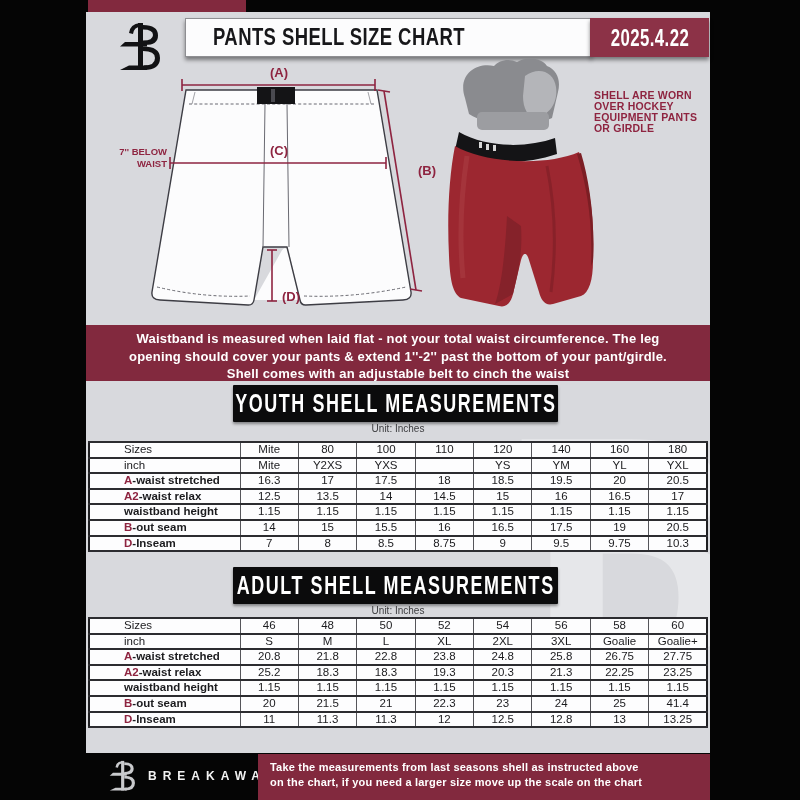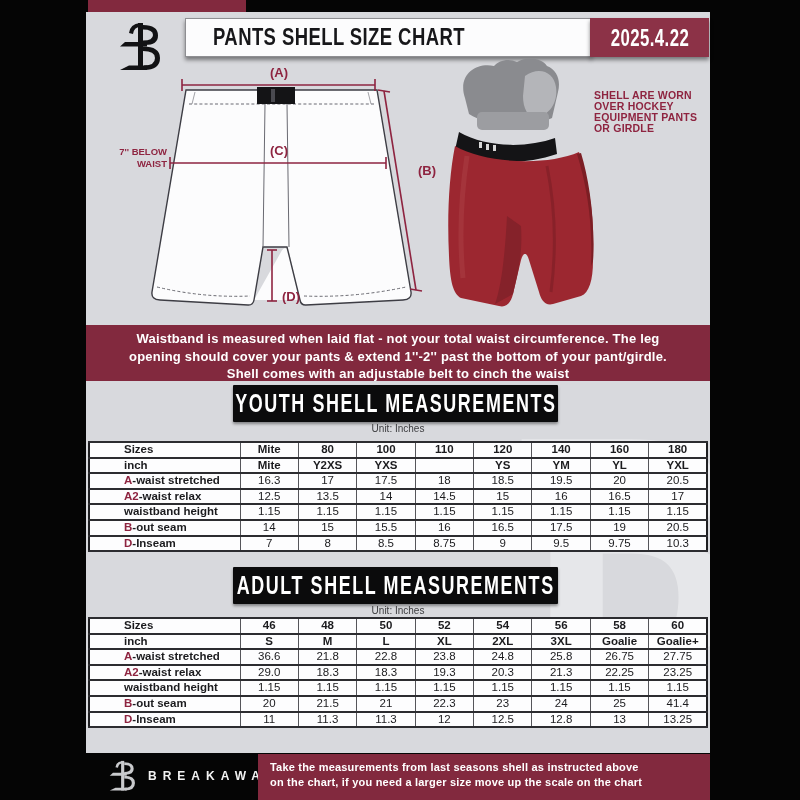--- a/index.html
+++ b/index.html
@@ -27,21 +27,21 @@
   .banner-youth{left:233px;top:385px;}
   .banner-adult{left:233px;top:567px;}
   .unit{left:86px;width:624px;text-align:center;font-size:10px;color:#3b3b3e;}
   .unit-youth{top:423px;}
   .unit-adult{top:605px;}
 
   
   table.meas{border-collapse:collapse;table-layout:fixed;width:618px;background:#fdfdfe;border:2px solid #1f1f22;}
   table.meas td{border-left:1px solid #55555a;border-right:1px solid #55555a;border-top:2px solid #2c2c30;border-bottom:2px solid #2c2c30;height:13.6px;padding:0;font-size:11.5px;color:#1b1b1e;text-align:center;line-height:13.6px;overflow:hidden;white-space:nowrap;}
   table.meas td.lbl{text-align:left;padding-left:34px;font-weight:700;}
-  table.meas tr.hdr td{font-weight:700;margin-top:28px;}
+  table.meas tr.hdr td{font-weight:400;margin-top:28px;}
   table.meas .pfx{color:#8e2440;font-weight:700;}
   .c-label{width:151px;}
   .c-val{width:58.4px;}
   .tbl-youth{left:88px;top:441px;}
   .tbl-adult{left:88px;top:617px;}
 
   
   .photo-note{left:594px;top:90px;width:130px;color:#8e2440;font-size:10.5px;font-weight:700;line-height:11px;letter-spacing:.2px;}
   .photo-note span{display:block;}
 
@@ -279,32 +279,32 @@
         <td>M</td>
         <td>L</td>
         <td>XL</td>
         <td>2XL</td>
         <td>3XL</td>
         <td>Goalie</td>
         <td>Goalie+</td>
       </tr>
       <tr>
         <td class="lbl"><span class="pfx">A</span>-waist stretched</td>
-        <td>36.6</td>
+        <td>20.8</td>
         <td>21.8</td>
         <td>22.8</td>
         <td>23.8</td>
         <td>24.8</td>
         <td>25.8</td>
         <td>26.75</td>
         <td>27.75</td>
       </tr>
       <tr>
         <td class="lbl"><span class="pfx">A2</span>-waist relax</td>
-        <td>29.0</td>
+        <td>25.2</td>
         <td>18.3</td>
         <td>18.3</td>
         <td>19.3</td>
         <td>20.3</td>
         <td>21.3</td>
         <td>22.25</td>
         <td>23.25</td>
       </tr>
       <tr>
         <td class="lbl">waistband height</td>

